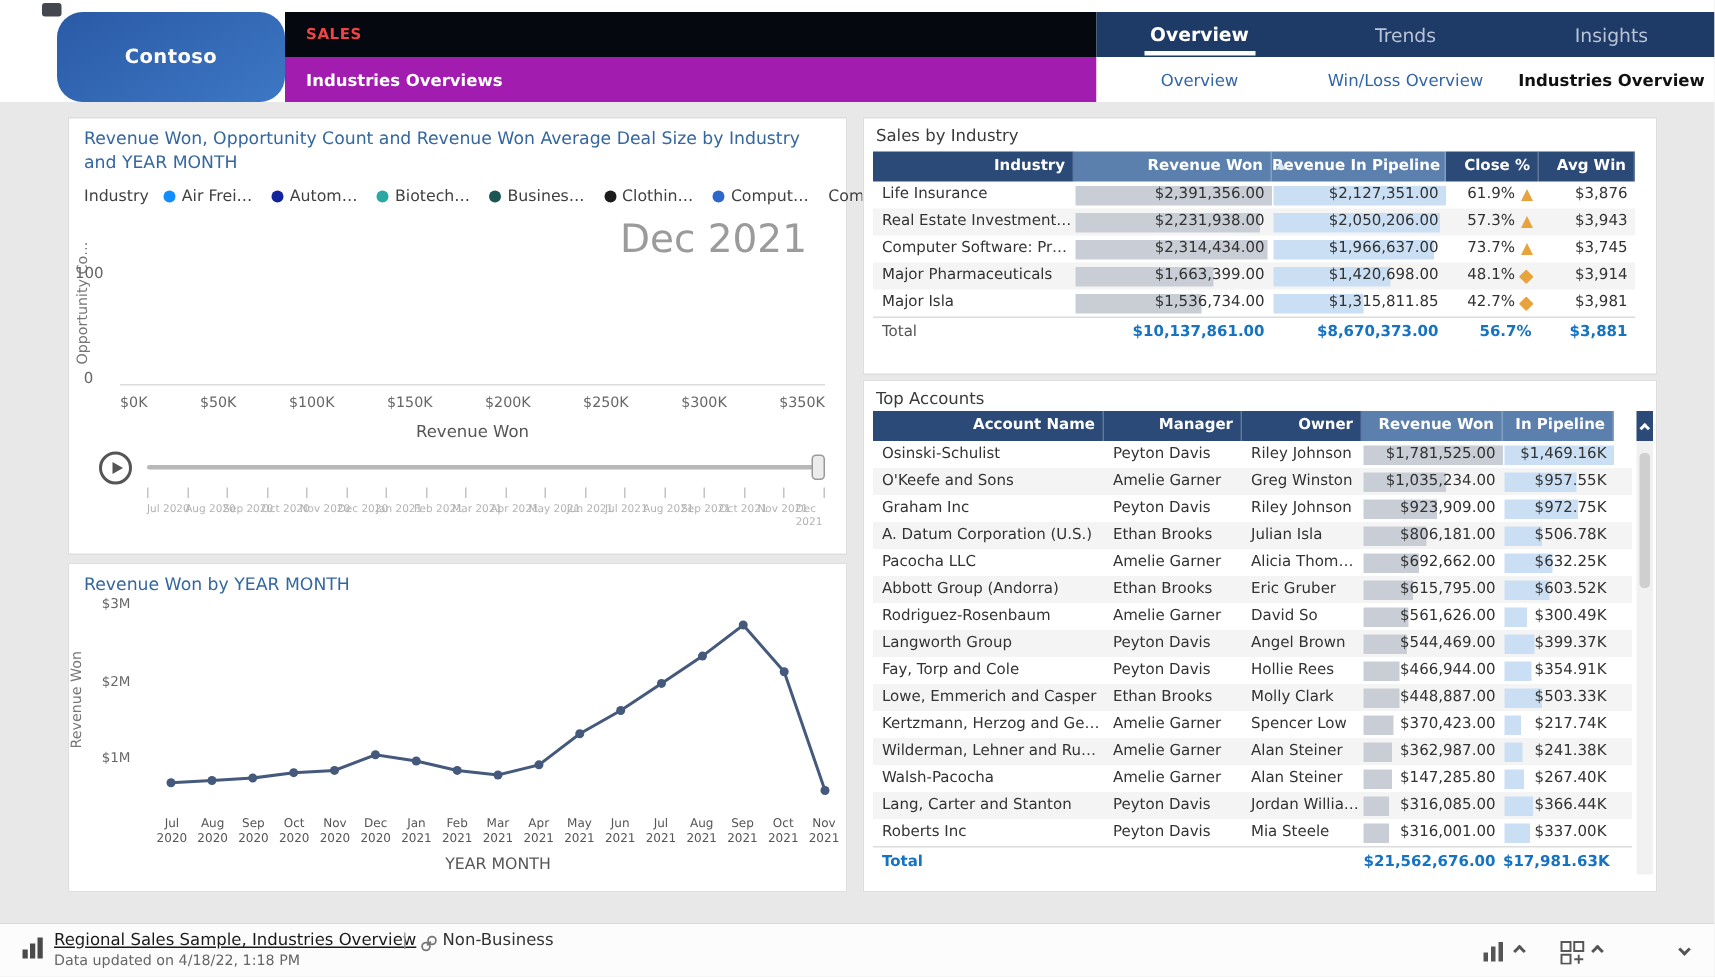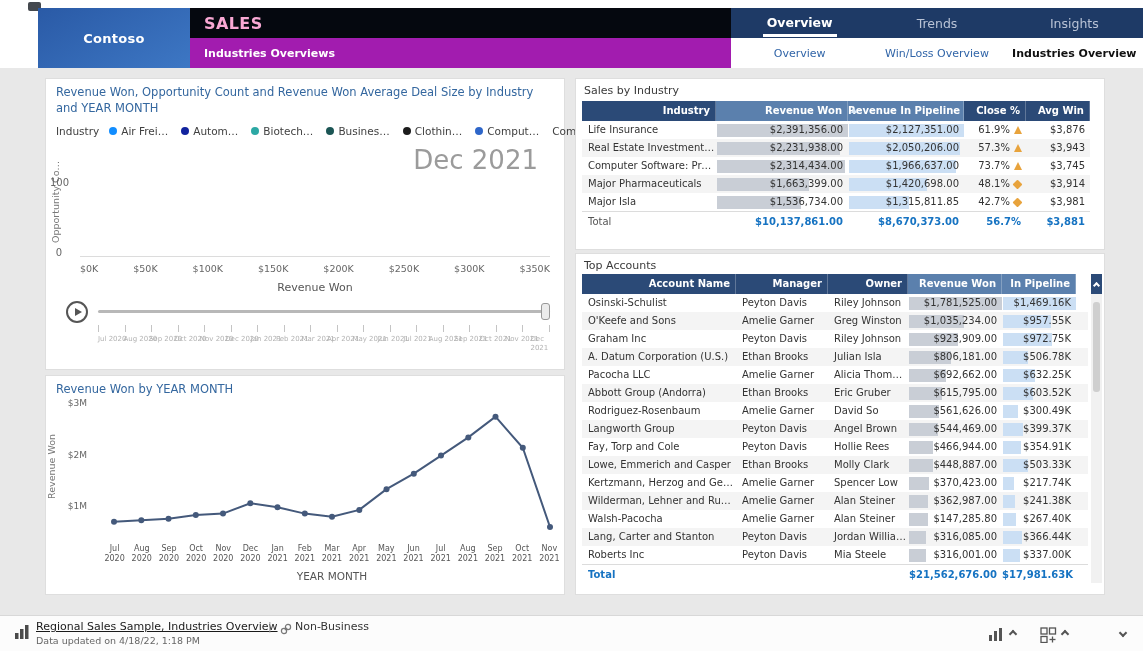--- a/index.html
+++ b/index.html
@@ -4,23 +4,23 @@
 <style>
   * { box-sizing: border-box; margin: 0; padding: 0; }
   html,body { width:1143px; height:651px; }
   body { font-family:"DejaVu Sans","Liberation Sans",sans-serif; background:#ffffff; position:relative; overflow:hidden; }
 
   
   #artifact-icon { position:absolute; left:28px; top:2px; width:13px; height:9px; background:#44484e; border-radius:2px; }
   #contoso { position:absolute; left:38px; top:8px; width:152px; height:60px;
              background:linear-gradient(150deg,#2a5aa6 0%,#3d77c4 100%);
              display:flex; align-items:center; justify-content:center;
-             color:#fff; font-size:13px; font-weight:bold; letter-spacing:.3px; }
+             color:#fff; font-size:13px; font-weight:bold; letter-spacing:.3px;border-radius:17px; }
   #salesbar { position:absolute; left:190px; top:8px; width:541px; height:30px; background:#05080f;
-              color:#f9a8d4; display:flex; align-items:center; padding-left:14px; font-size:16px; font-weight:bold; letter-spacing:.4px; }
+              color:#ef4444; display:flex; align-items:center; padding-left:14px; font-size:10px; font-weight:bold; letter-spacing:.4px; }
   #navtabs { position:absolute; left:731px; top:8px; width:412px; height:30px; background:#1e3a66; display:flex; }
   .navtab { flex:1; display:flex; align-items:center; justify-content:center; color:#b9c3d6; font-size:12.5px; cursor:pointer; }
   .navtab .nlabel { padding:5px 4px 4px 4px; }
   .navtab.active { color:#fff; font-weight:bold; }
   .navtab.active .nlabel { border-bottom:3px solid #fff; }
   #pagebar { position:absolute; left:190px; top:38px; width:541px; height:30px; background:#a21caf;
              color:#fff; display:flex; align-items:center; padding-left:14px; font-size:11px; font-weight:bold; }
   #subtabs { position:absolute; left:731px; top:38px; width:412px; height:30px; background:#fff; display:flex; }
   .subtab { flex:1; display:flex; align-items:center; justify-content:center; color:#3165a8; font-size:11px; cursor:pointer; }
   .subtab.active { color:#111; font-weight:bold; }

